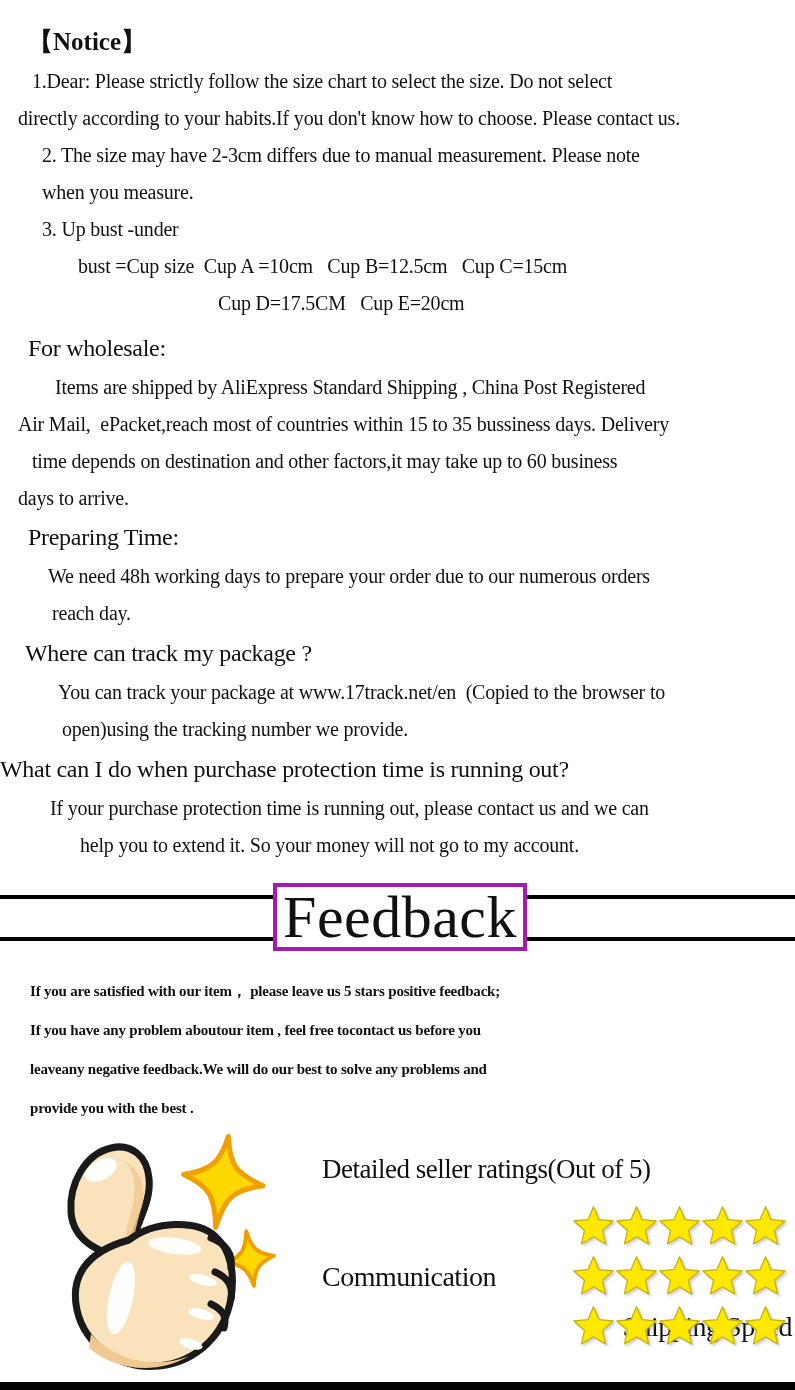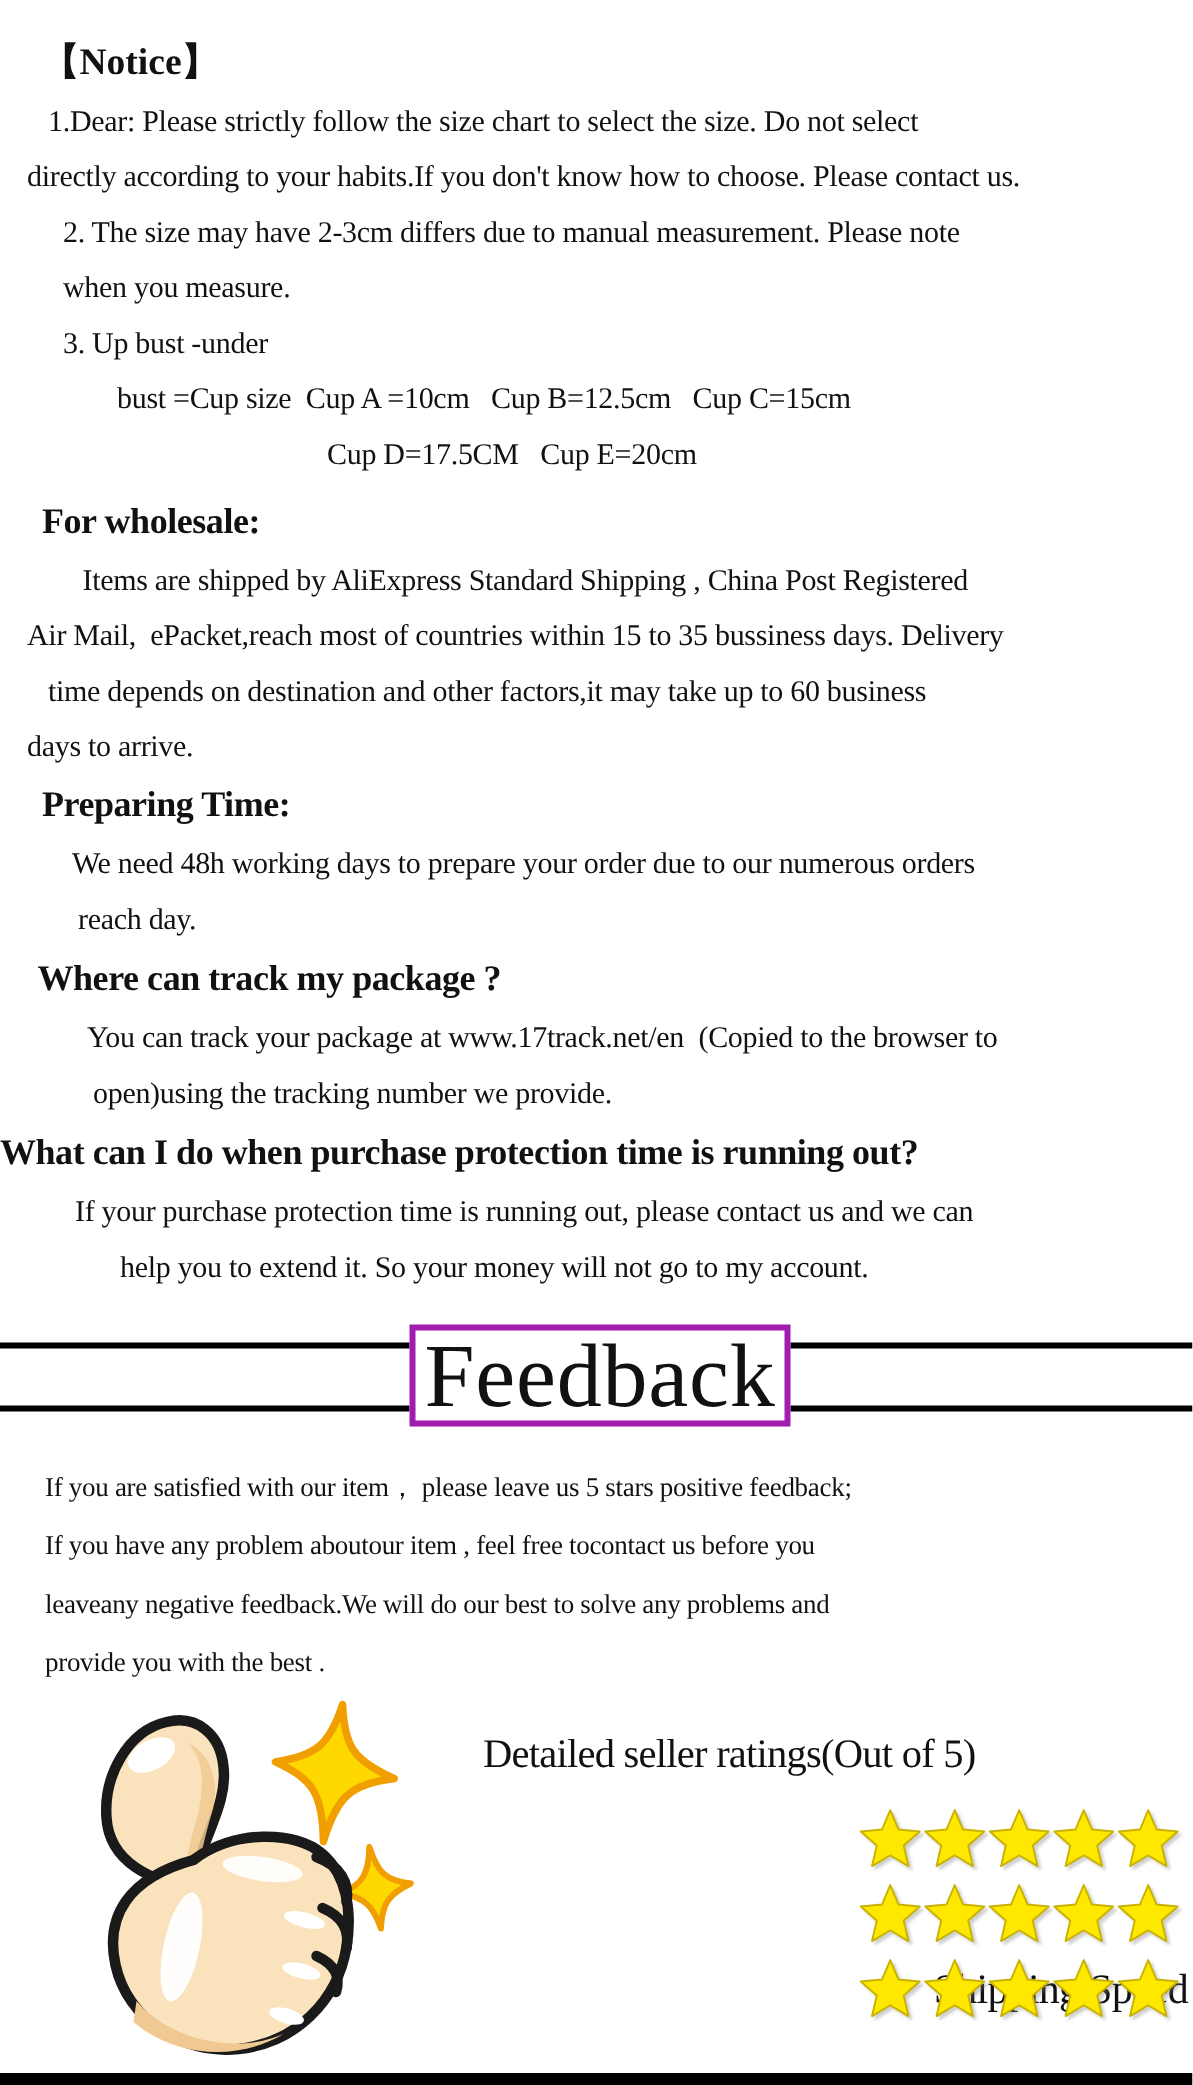--- a/index.html
+++ b/index.html
@@ -3,39 +3,39 @@
 <meta charset="utf-8">
 <style>
   html,body { margin:0; padding:0; }
   body {
     width:795px; height:1390px; position:relative; overflow:hidden;
     background:#ffffff; color:#111;
     font-family:"Liberation Serif","DejaVu Serif",serif;
   }
   .sec { position:absolute; left:0; width:795px; }
   .h1 { font-size:25px; font-weight:bold; height:43px; line-height:43px; white-space:pre; }
-  .h2 { font-size:24px; font-weight:bold; height:44px; line-height:46px; white-space:pre; letter-spacing:-0.3px; }
+  .h2 { font-size:24px; font-weight:normal; height:44px; line-height:46px; white-space:pre; letter-spacing:-0.3px; }
   .bl { font-size:20px; height:37px; line-height:37px; white-space:pre; letter-spacing:-0.2px; }
 
   
   #banner { top:870px; height:96px; }
   .rule { position:absolute; left:0; width:795px; height:4px; background:#000; }
   .rule-top { top:25px; }
   .rule-bottom { top:67px; }
   .banner-box {
     position:absolute; left:273px; top:13px; width:246px; height:60px;
     border:4px solid #a21caf; background:#fff;
     display:flex; align-items:center; justify-content:center;
     font-size:60px; letter-spacing:0.5px;
   }
 
   
   #feedback-note { top:966px; padding-top:6px; }
   #feedback-note .nl {
-    font-size:18px; font-weight:normal; height:39px; line-height:39px;
+    font-size:15px; font-weight:bold; height:39px; line-height:39px;
     padding-left:30px; white-space:pre; letter-spacing:-0.2px;
   }
 
   
   #ratings-area { top:1122px; height:268px; }
   #thumb { position:absolute; left:25px; top:6px; width:272px; height:248px; }
   .r-title { position:absolute; left:322px; top:32px; font-size:27px; letter-spacing:-0.5px; white-space:pre; }
   .rating-row { position:absolute; left:322px; width:470px; height:48px; }
   .row-0 { top:82px; } .row-1 { top:132px; } .row-2 { top:182px;text-align:right; }
   .rating-label { font-size:28px; line-height:46px; letter-spacing:-0.5px; white-space:pre; }
@@ -143,20 +143,21 @@
       <svg class="star" viewBox="0 0 100 96">
           <polygon points="50,2 62.9,32.2 95.7,35.2 70.9,56.8 78.2,88.8 50,72 21.8,88.8 29.1,56.8 4.3,35.2 37.1,32.2" stroke-width="3" stroke-linejoin="round" fill="#FFE800" stroke="#C9B200"></polygon>
         </svg>
       <svg class="star" viewBox="0 0 100 96">
           <polygon points="50,2 62.9,32.2 95.7,35.2 70.9,56.8 78.2,88.8 50,72 21.8,88.8 29.1,56.8 4.3,35.2 37.1,32.2" stroke-width="3" stroke-linejoin="round" fill="#FFE800" stroke="#C9B200"></polygon>
         </svg>
     </span>
   </div>
 
   <div class="rating-row row-1">
+    <span class="rating-label">Communication</span>
     <span class="stars">
       <svg class="star" viewBox="0 0 100 96">
           <polygon points="50,2 62.9,32.2 95.7,35.2 70.9,56.8 78.2,88.8 50,72 21.8,88.8 29.1,56.8 4.3,35.2 37.1,32.2" stroke-width="3" stroke-linejoin="round" fill="#FFE800" stroke="#C9B200"></polygon>
         </svg>
       <svg class="star" viewBox="0 0 100 96">
           <polygon points="50,2 62.9,32.2 95.7,35.2 70.9,56.8 78.2,88.8 50,72 21.8,88.8 29.1,56.8 4.3,35.2 37.1,32.2" stroke-width="3" stroke-linejoin="round" fill="#FFE800" stroke="#C9B200"></polygon>
         </svg>
       <svg class="star" viewBox="0 0 100 96">
           <polygon points="50,2 62.9,32.2 95.7,35.2 70.9,56.8 78.2,88.8 50,72 21.8,88.8 29.1,56.8 4.3,35.2 37.1,32.2" stroke-width="3" stroke-linejoin="round" fill="#FFE800" stroke="#C9B200"></polygon>
         </svg>

